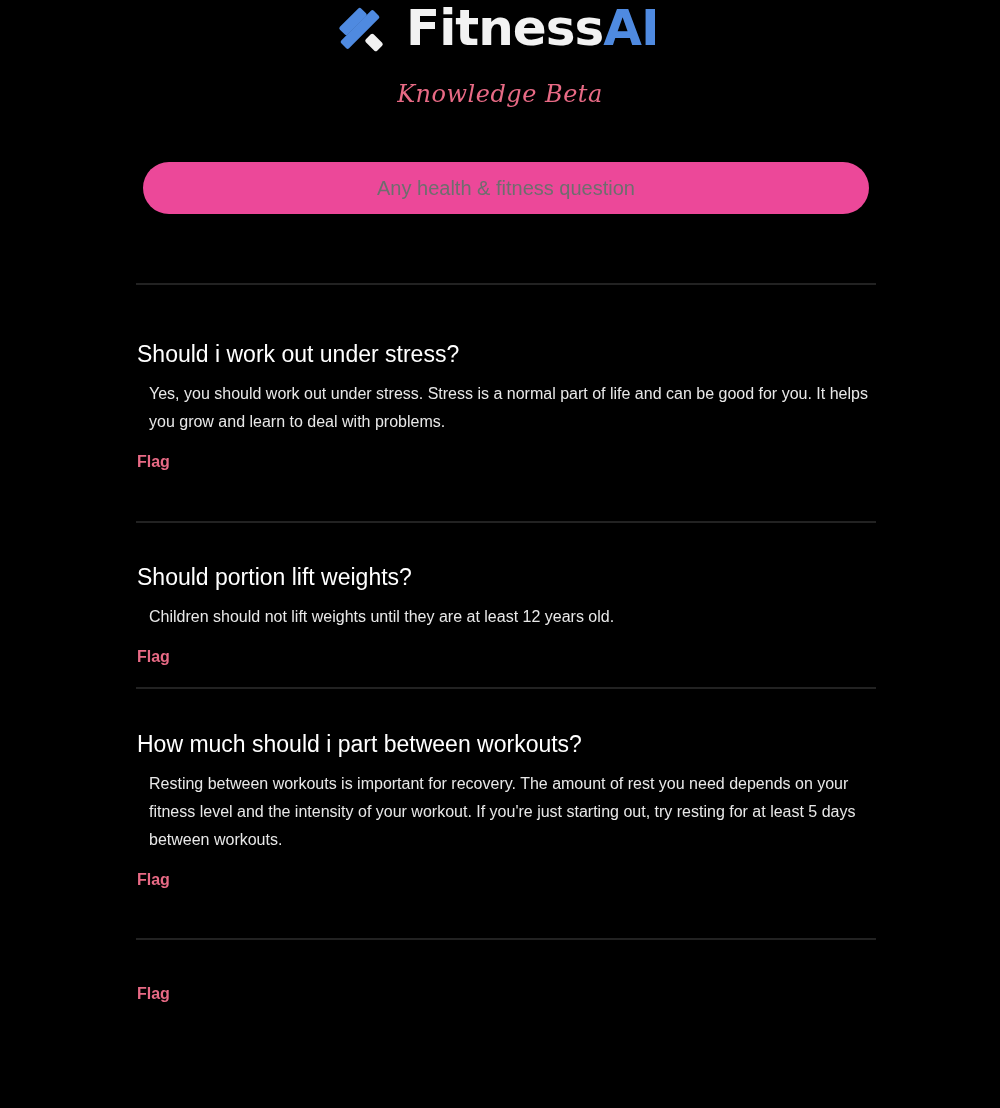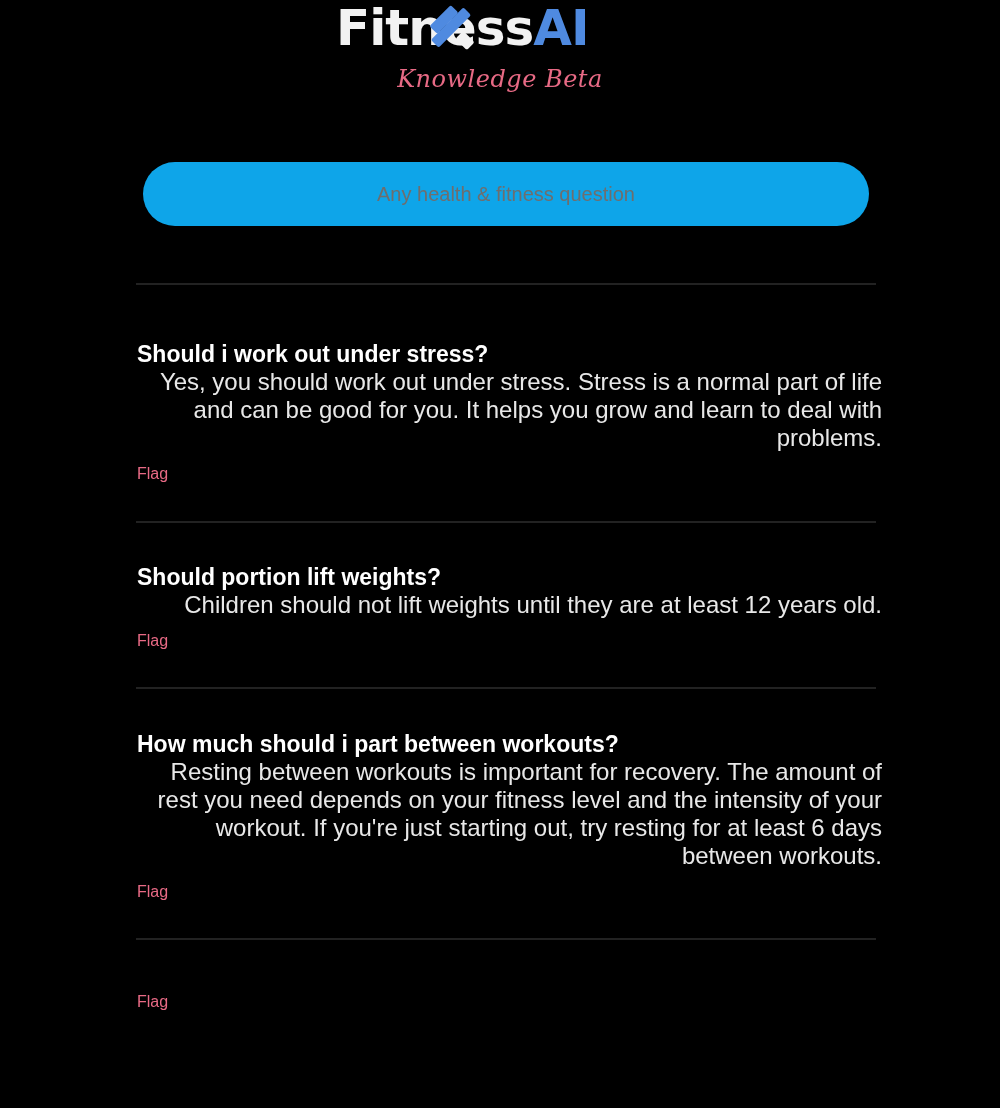--- a/index.html
+++ b/index.html
@@ -22,21 +22,20 @@
       width: 1000px;
       height: 110px;
     }
     .logo {
       position: absolute;
       left: 336px;
       top: 2px;
       height: 52px;
       display: flex;
       align-items: center;
-      flex-direction: column;
     }
     .logo-icon {
       width: 48px;
       height: 48px;
       position: relative;
       margin-right: 22px;
     }
     .logo-icon .bar1 {
       position: absolute;
       left: 2px;
@@ -74,37 +73,37 @@
       font-family: "DejaVu Sans", sans-serif;
       font-size: 50px;
       font-weight: 600;
       letter-spacing: -1px;
       line-height: 52px;
     }
     .logo-text .fit { color: #f2f2f2; }
     .logo-text .ai { color: #4f8ae0; }
     .subtitle {
       position: absolute;
-      top: 65px;
+      top: 80px;
       left: 0;
       width: 1000px;
       text-align: center;
       font-family: "DejaVu Serif", serif;
       font-style: italic;
       font-size: 24px;
       color: #e86a85;
       letter-spacing: 0.5px;
     }
     .search {
       position: absolute;
       left: 143px;
       top: 162px;
       width: 726px;
-      height: 64px;
-      background: #0ea5e9;
+      height: 52px;
+      background: #ec4899;
       border-radius: 32px;
       border: none;
       outline: none;
       box-sizing: border-box;
       text-align: center;
       font-family: "Liberation Sans", sans-serif;
       font-size: 20px;
       color: #333;
     }
     .search::placeholder {
@@ -117,37 +116,36 @@
       height: 2px;
       background: #222222;
     }
     .qa {
       position: absolute;
       left: 137px;
       width: 745px;
     }
     .qa .q {
       font-size: 23px;
-      font-weight: bold;
+      font-weight: normal;
       color: #ffffff;
       line-height: 28px;
       margin: 0;
     }
     .qa .a {
-      font-size: 24px;
+      font-size: 16px;
       color: #e8e8e8;
       line-height: 28px;
-      margin: 0;
-      text-align: right;
+      margin: 12px;
     }
     .qa .flag {
       display: inline-block;
-      margin-top: 13px;
+      margin-top: 5px;
       font-size: 16px;
-      font-weight: normal;
+      font-weight: bold;
       color: #e86a85;
       cursor: pointer;
       text-decoration: none;
     }
   </style>
 </head>
 <body>
 
 <div class="header">
   <div class="logo">
@@ -176,21 +174,21 @@
 <div class="qa" style="top:563px;">
   <p class="q">Should portion lift weights?</p>
   <p class="a">Children should not lift weights until they are at least 12 years old.</p>
   <a class="flag">Flag</a>
 </div>
 
 <div class="divider" style="top:687px;"></div>
 
 <div class="qa" style="top:730px;">
   <p class="q">How much should i part between workouts?</p>
-  <p class="a">Resting between workouts is important for recovery. The amount of rest you need depends on your fitness level and the intensity of your workout. If you're just starting out, try resting for at least 6 days between workouts.</p>
+  <p class="a">Resting between workouts is important for recovery. The amount of rest you need depends on your fitness level and the intensity of your workout. If you're just starting out, try resting for at least 5 days between workouts.</p>
   <a class="flag">Flag</a>
 </div>
 
 <div class="divider" style="top:938px;"></div>
 
 <div class="qa" style="top:980px;">
   <a class="flag">Flag</a>
 </div>
 
 </body></html>

